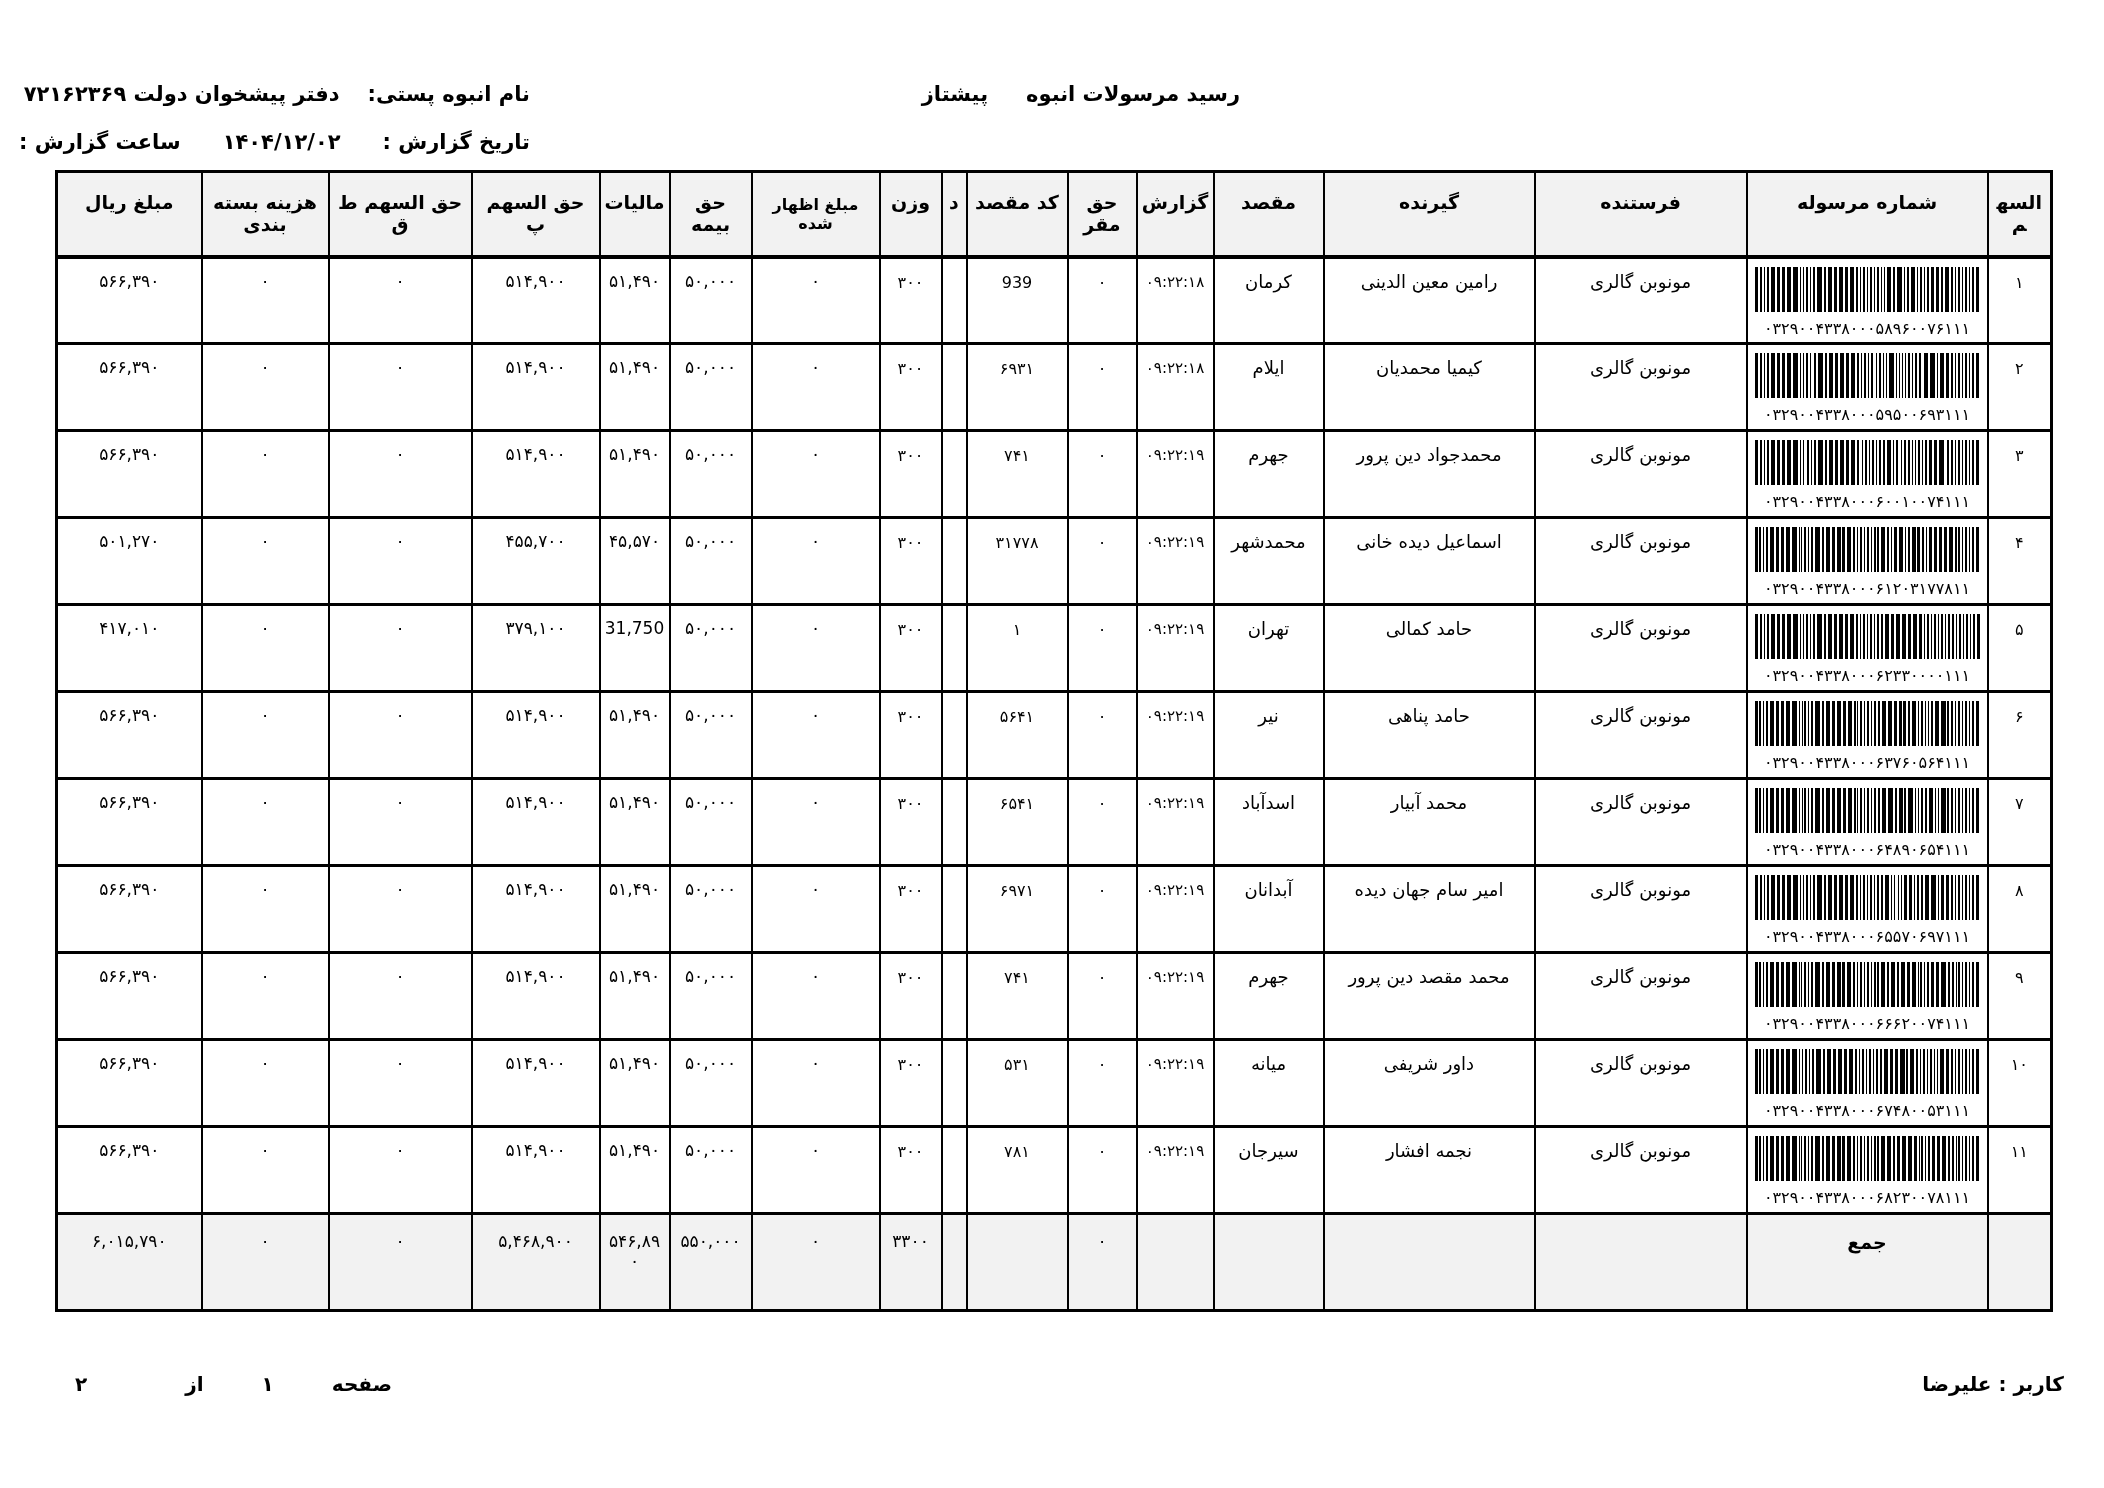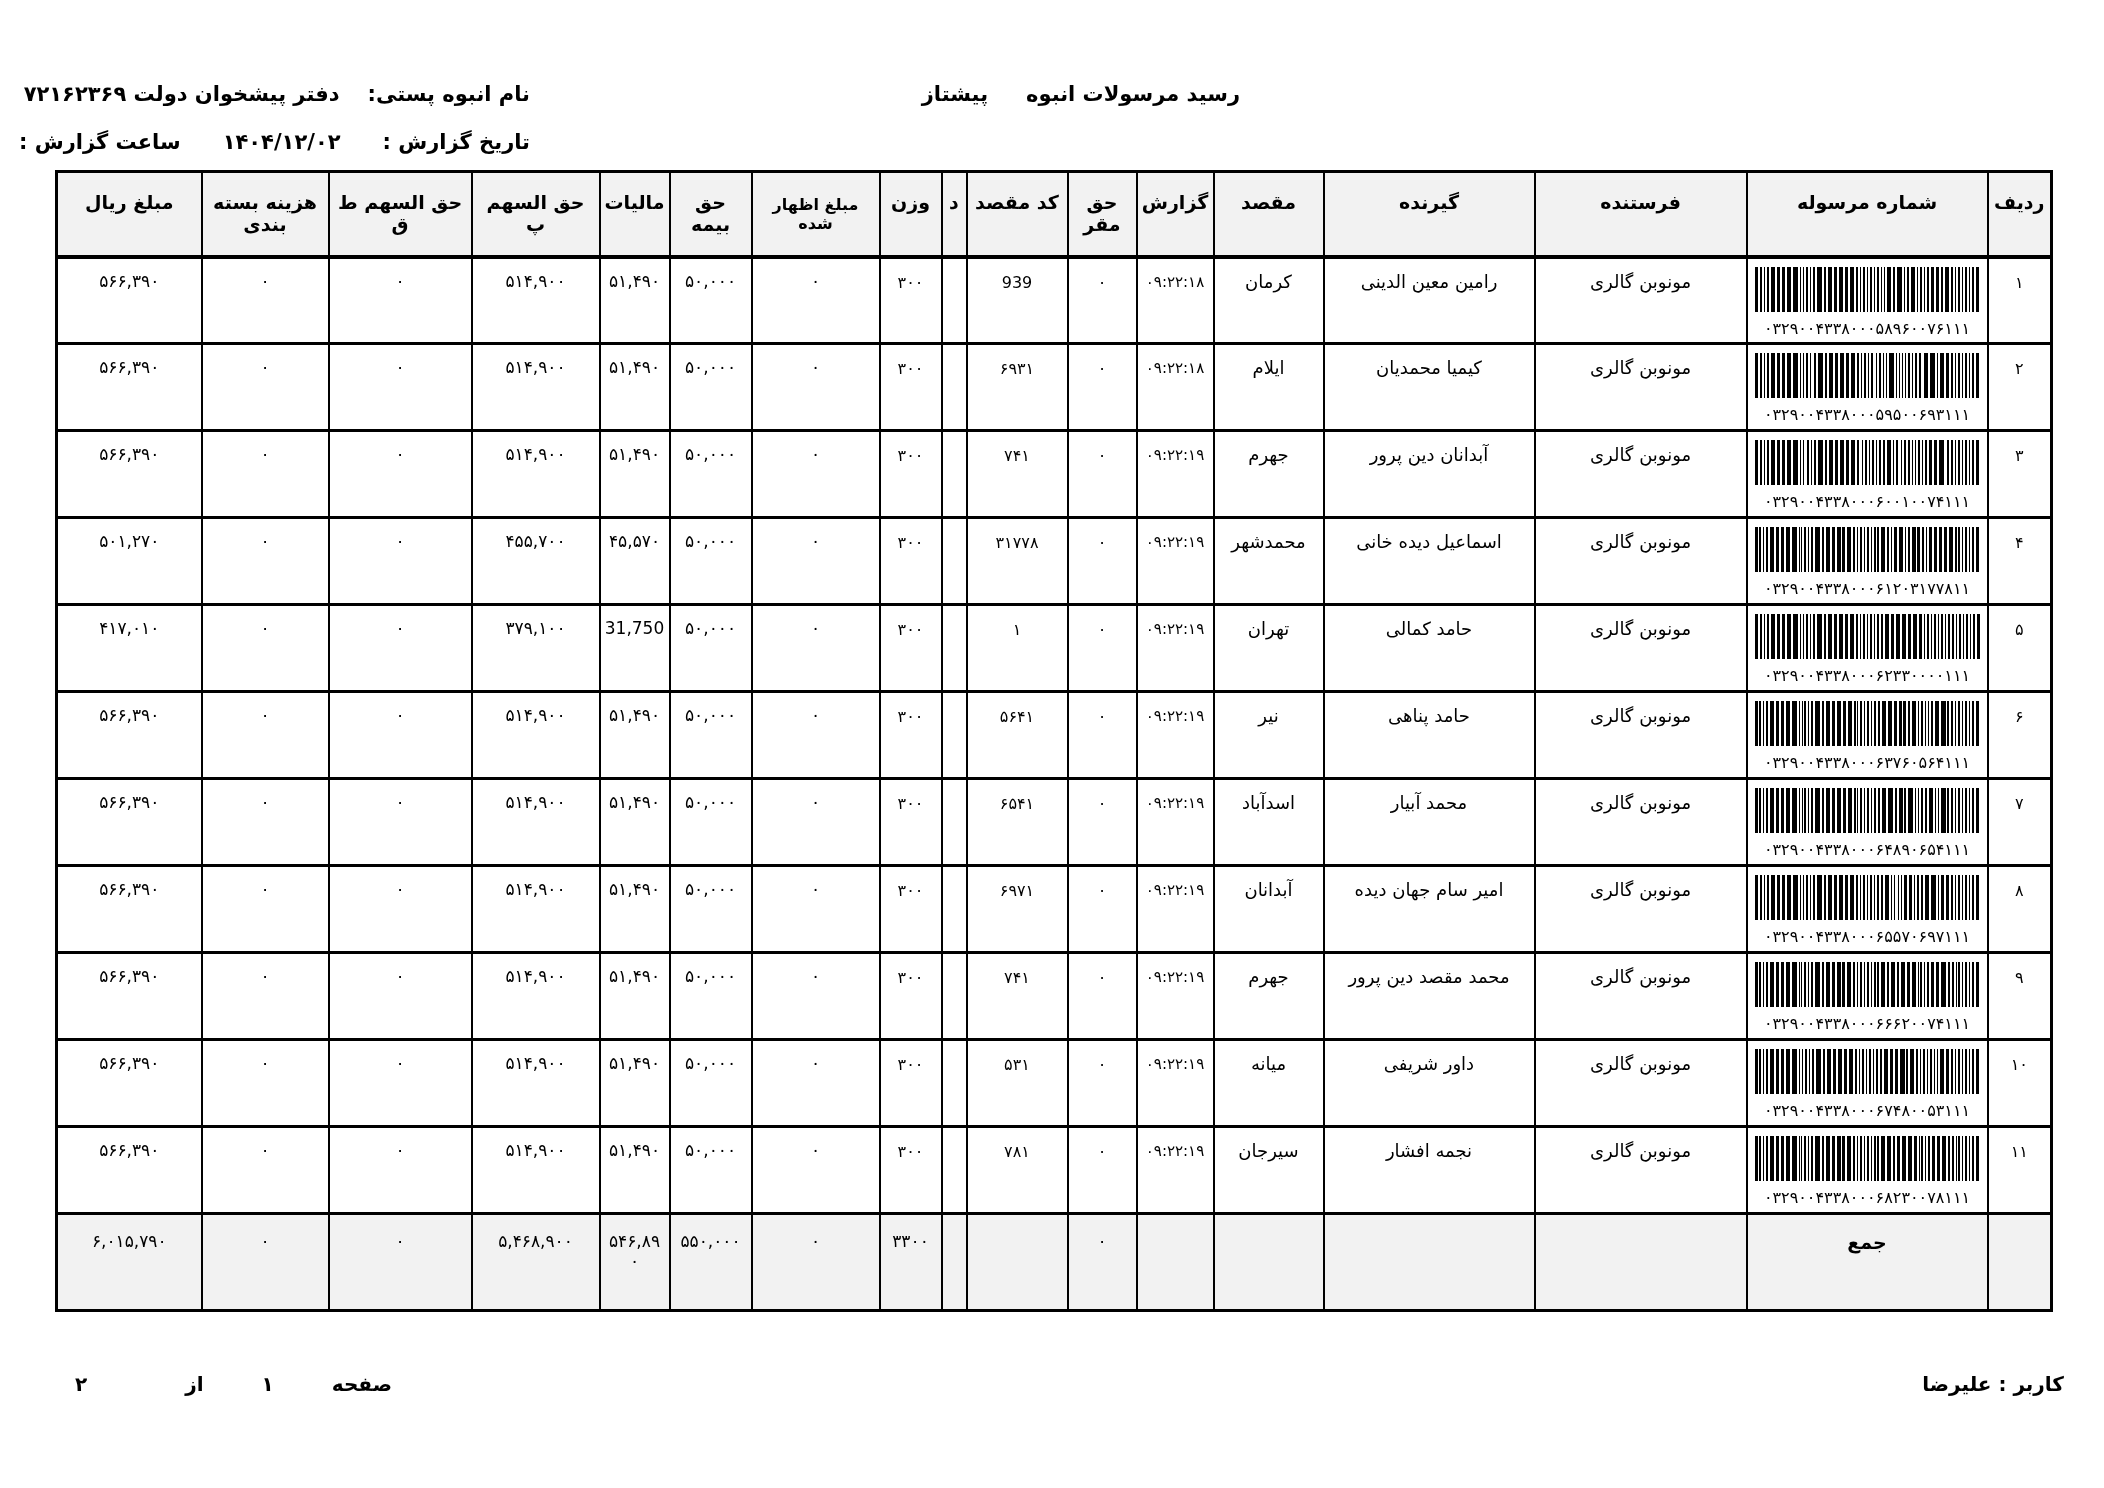--- a/index.html
+++ b/index.html
@@ -81,21 +81,21 @@
       <col style="width:128px">
       <col style="width:82px">
     <col style="width:70px">
       <col style="width:128px">
       <col style="width:143px">
       <col style="width:127px">
     <col style="width:145px">
   </colgroup>
   <thead>
     <tr>
-      <th>ردیف</th>
+      <th>السهم</th>
       <th>شماره مرسوله</th>
       <th>فرستنده</th>
       <th>گیرنده</th>
       <th>مقصد</th>
       <th>گزارش</th>
       <th>حق مقر</th>
       <th>کد مقصد</th>
       <th>د</th>
       <th>وزن</th>
       <th class="th-small">مبلغ اظهار شده</th>
@@ -311,21 +311,21 @@
             <i style="width: 2px;"></i>
             <i style="width: 1px;"></i>
             <i style="width: 2px;"></i>
             <i style="width: 1px;"></i>
             <i style="width: 2px;"></i>
             <i style="width: 3px;"></i>
           </div>
       <div class="tracking-no">۰۳۲۹۰۰۴۳۳۸۰۰۰۶۰۰۱۰۰۷۴۱۱۱</div>
     </td>
     <td class="c-name">مونوبن گالری</td>
-    <td class="c-name">آبدانان دین پرور</td>
+    <td class="c-name">محمدجواد دین پرور</td>
     <td class="c-name">جهرم</td>
     <td class="c-time">۰۹:۲۲:۱۹</td>
     <td class="c-code">۰</td>
     <td class="c-code">۷۴۱</td>
     <td class="c-code"></td>
     <td class="c-code">۳۰۰</td>
     <td>۰</td>
     <td>۵۰,۰۰۰</td>
     <td>۵۱,۴۹۰</td>
     <td>۵۱۴,۹۰۰</td>

